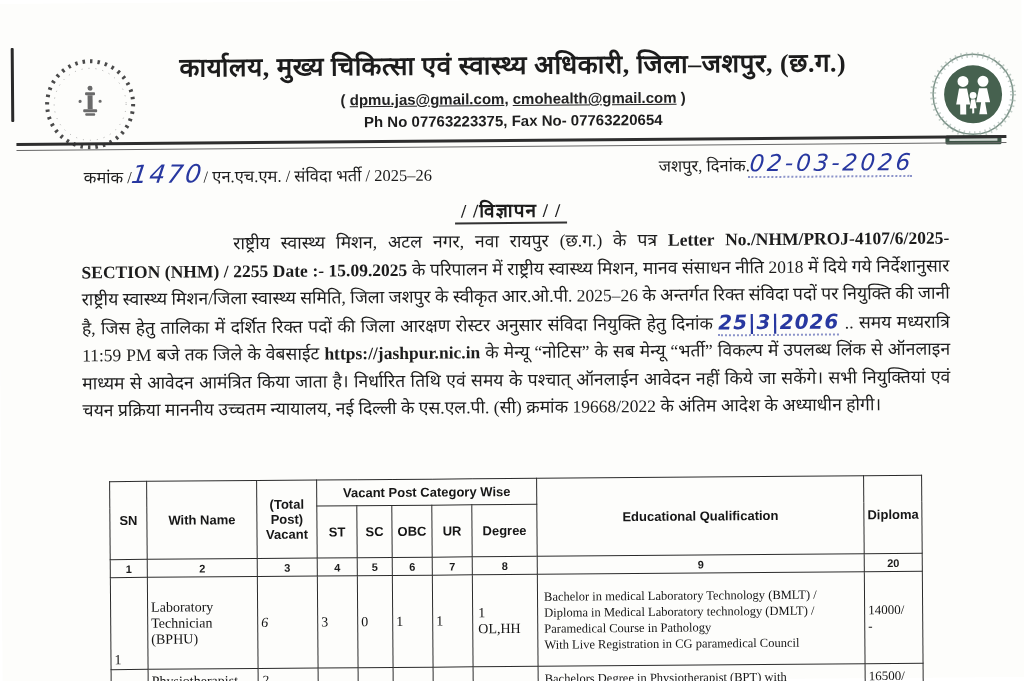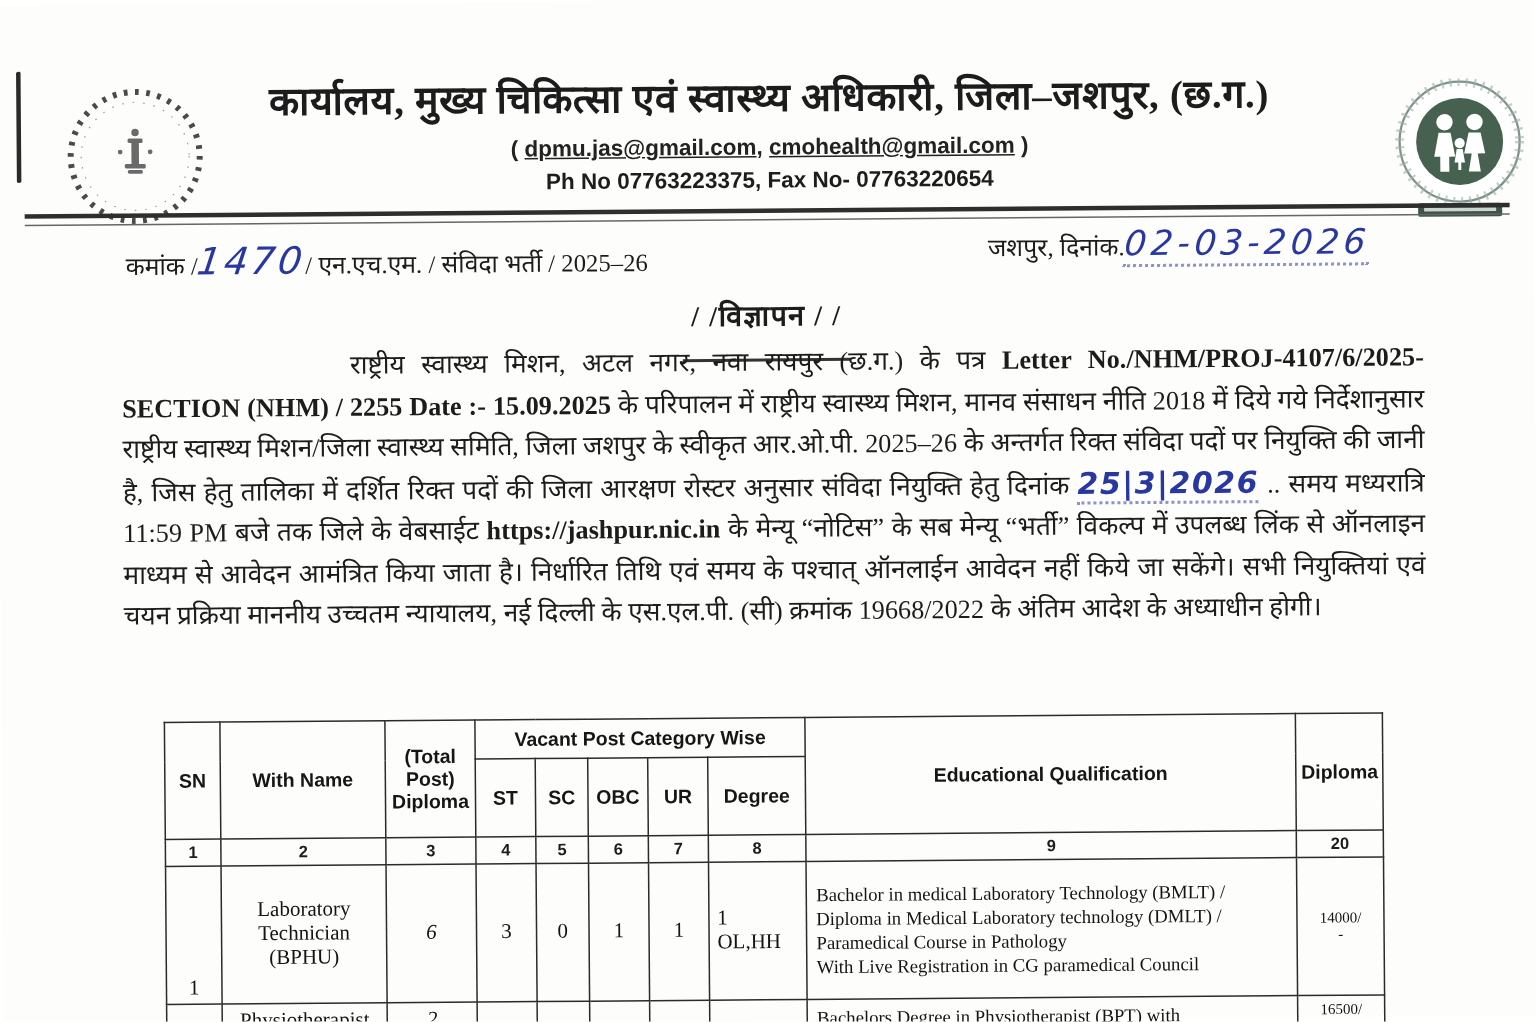--- a/index.html
+++ b/index.html
@@ -57,21 +57,21 @@
   }
   .hw-refno { font-size:25px; letter-spacing:2px; transform:skewX(-8deg); display:inline-block; }
   .hw-date { font-size:23px; letter-spacing:3px; border-bottom:2px dotted #8b93c9; transform:skewX(-6deg); display:inline-block; }
   .hw-inline { font-size:20px; letter-spacing:1px; border-bottom:2px dotted #8b93c9; font-weight:bold; }
   
   .notice-heading {
     position:absolute; left:0; top:197px; width:1024px; text-align:center;
   }
   .notice-heading span {
     font-size:19px; font-weight:bold; letter-spacing:1px;
-    border-bottom:2px solid #333; padding:0 6px 17px 6px;
+    border-bottom:2px solid #333; padding:0 6px 1px 6px;
   }
   .body-para {
     position:absolute; left:82px; top:228px; width:868px;
     font-size:17.5px; line-height:27.5px; text-align:justify;
     text-indent:152px;
   }
   .latin-strong { font-weight:bold; font-family:"Liberation Serif", serif; }
   
   .vacancy-table {
     position:absolute; left:108px; top:478px;
@@ -82,28 +82,28 @@
     border:1.4px solid #2b2b2b; padding:1px 3px; overflow:hidden;
   }
   .vacancy-table th {
     font-size:13px; font-weight:bold; text-align:center; color:#161616;
   }
   .row-nums td {
     font-size:11px; font-weight:bold; text-align:center; height:15px;
     font-family:"Liberation Sans", sans-serif;
   }
   .data-row td {
-    font-family:"Liberation Serif", serif; font-size:14px; text-align:center;
+    font-family:"Liberation Serif", serif; font-size:14px; text-align:left;
     vertical-align:middle; color:#141414;
   }
   .data-row .qual {
     text-align:left; font-size:12.5px; line-height:1.28;
     white-space:pre-line; padding-left:6px; vertical-align:middle;
   }
-  .data-row .salary { white-space:pre-line; font-size:10px; }
+  .data-row .salary { white-space:pre-line; font-size:13px; }
   .hw-cell { font-style:italic; font-size:20px; color:#1d2a66; font-family:"DejaVu Sans", sans-serif; }
   .pre { white-space:pre-line; }
   .r1 { height:92px; }
   .r2 td { vertical-align:top; padding-top:4px; }
 </style>
 </head>
 <body>
 
 <div class="page">
 
@@ -169,21 +169,21 @@
         <col style="width:40px">
       <col style="width:40px">
         <col style="width:65px">
         <col style="width:327px">
       <col style="width:58px">
     </colgroup>
     <tbody>
         <tr style="height:26px">
       <th rowspan="2">SN</th>
       <th rowspan="2">With Name</th>
-      <th rowspan="2">(Total Post) Diploma</th>
+      <th rowspan="2">(Total Post) Vacant</th>
       <th colspan="5">Vacant Post Category Wise</th>
       <th rowspan="2">Educational Qualification</th>
       <th rowspan="2">Diploma</th>
     </tr>
     <tr style="height:52px">
       <th>ST</th>
       <th>SC</th>
       <th>OBC</th>
       <th>UR</th>
       <th>Degree</th>

